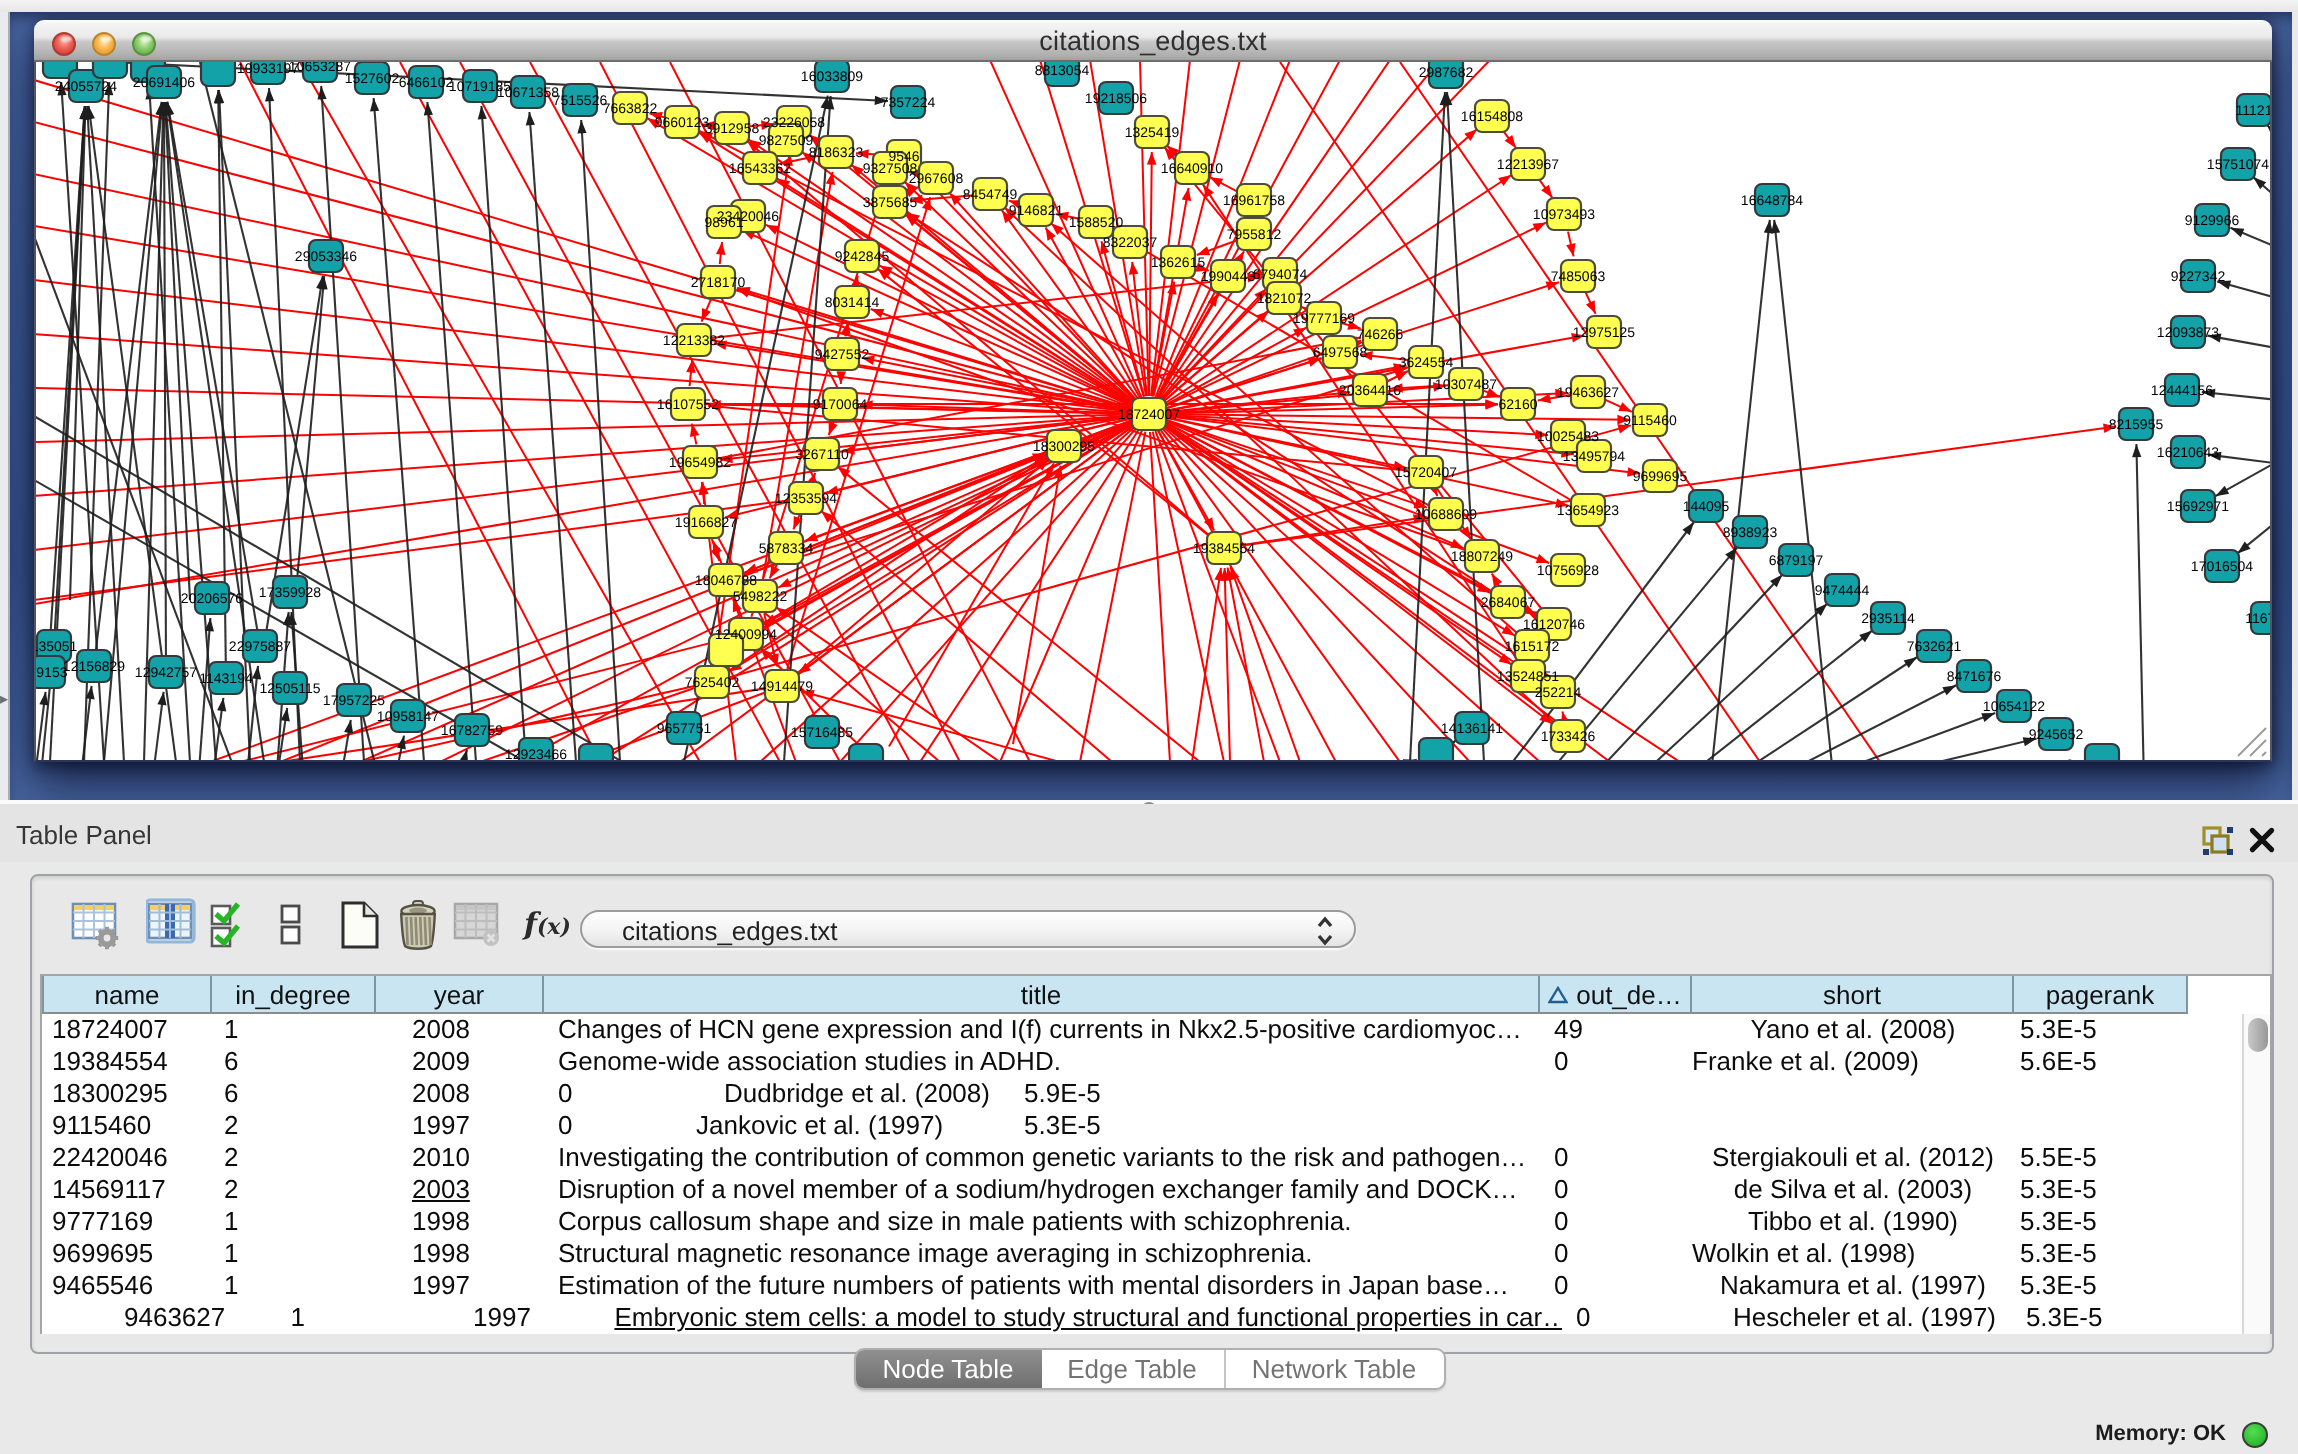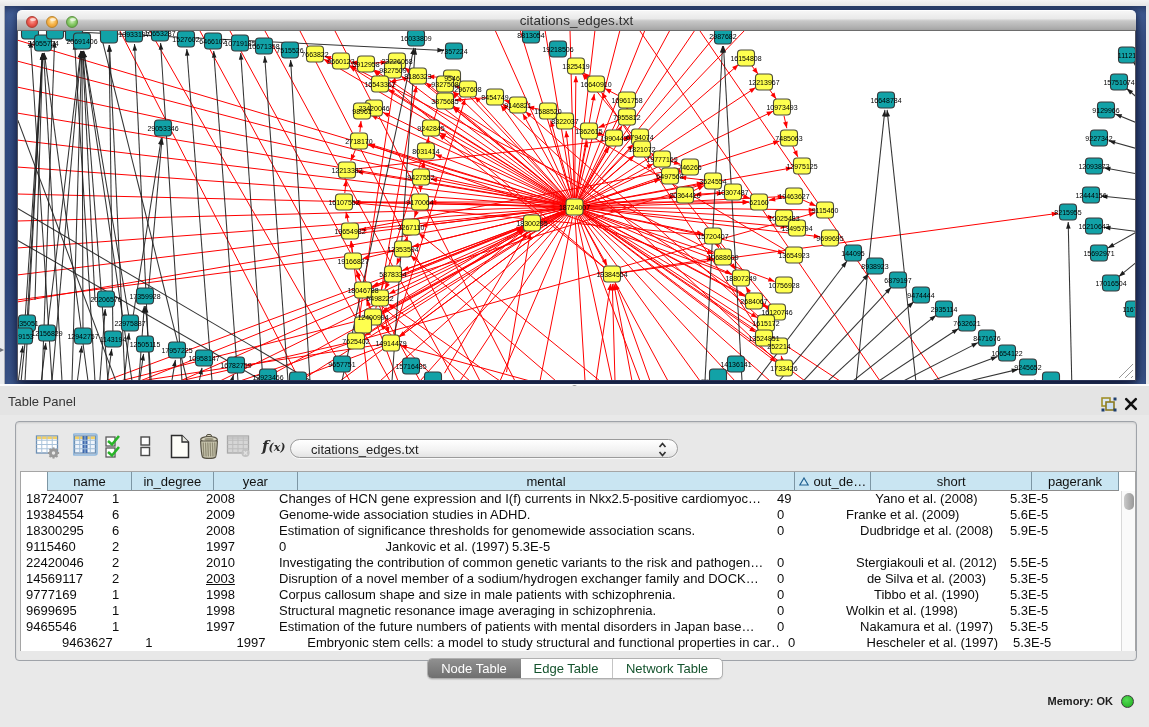--- a/index.html
+++ b/index.html
@@ -35,21 +35,21 @@
 .canvas { position:absolute; left:0; top:21px; width:1119px; height:350px; background:#ffffff;
   border-left:1px solid #55555f; border-right:1px solid #55555f; border-bottom:1px solid #2a3456; overflow:hidden; }
 #graph-svg { position:absolute; left:0; top:0; }
 .grip-line { stroke:#9a9a9a; stroke-width:1; }
 
 
 .edge-mark { position:absolute; left:0px; top:345px; width:5px; height:10px; color:#6a6f78;
   font-size:8px; line-height:10px; z-index:5;}
 
 
-.table-panel { position:absolute; left:0; top:384px; width:1149px; height:283px; background:#e9e9e9; }
+.table-panel { position:absolute; left:0; top:400px; width:1149px; height:283px; background:#e9e9e9; }
 .tp-highlight { position:absolute; left:0; top:0; width:100%; height:2px; background:#fbfbfb; }
 .tp-header { position:absolute; left:0; top:2px; width:100%; height:29px; background:#e4e4e4; }
 .tp-title { position:absolute; left:8px; top:8px; font-size:13px; color:#363636; }
 .splitter-grip { position:absolute; left:568px; top:0px; }
 .tp-float { position:absolute; left:1101px; top:11px; width:16px; height:15px; }
 .tp-close { position:absolute; left:1124px; top:11px; width:14px; height:14px; }
 .tp-body { position:absolute; left:15px; top:37px; width:1122px; height:240px;
   background:#e8e8e8; border:1px solid #9fa3a9; border-radius:4px;
   box-shadow: inset 0 1px 2px rgba(0,0,0,0.12); }
 .toolbar { position:absolute; left:0; top:0; width:100%; height:49px; }
@@ -73,21 +73,21 @@
 .tr { display:flex; height:16px; }
 .td { font-size:13px; color:#0c0c0c; white-space:nowrap; overflow:hidden; height:16px; line-height:16px; }
 .vscroll { position:absolute; left:1100px; top:19px; width:15px; height:160px; background:#fafafa;
   border-left:1px solid #d9d9d9; }
 .vthumb { position:absolute; left:2px; top:2px; width:10px; height:17px; background:linear-gradient(90deg,#c9c9c9,#989898);
   border-radius:5px; }
 
 .tabs-bar { position:absolute; left:0; top:274px; width:1149px; display:flex; justify-content:center; }
 .tabs { display:flex; height:21px; background:#ffffff; border:1px solid #b0b0b0; border-radius:5px;
   overflow:hidden; box-shadow:0 1px 1px rgba(0,0,0,0.12); }
-.tab { font-size:13px; color:#14532d; line-height:20px; text-align:center; }
+.tab { font-size:13px; color:#737373; line-height:20px; text-align:center; }
 .tab.selected { background:linear-gradient(#909090,#6f6f6f); color:#fff; }
 .tab + .tab { border-left:1px solid #c4c4c4; }
 .tab.selected + .tab { border-left:none; }
 
 .statusbar { position:absolute; left:0; top:300px; width:1149px; height:27px; }
 .memory { position:absolute; right:36px; top:11px; font-size:11px; font-weight:bold; color:#1c1c1c; }
 .mem-dot { position:absolute; right:15px; top:11px; width:13px; height:13px; border-radius:50%;
   background:radial-gradient(circle at 42% 35%, #55dd55, #2db92d 70%, #23a023); border:1px solid #3c3c3c; }
 </style>
 </head>
@@ -1027,24 +1027,24 @@
         </div>
       <div class="dropdown">
         <span class="dropdown-text">citations_edges.txt</span>
         <svg class="dropdown-arrows" width="9" height="17" viewBox="0 0 9 17">
           <path d="M1.5 6 L4.5 2.5 L7.5 6" fill="none" stroke="#333" stroke-width="1.7"></path>
           <path d="M1.5 11 L4.5 14.5 L7.5 11" fill="none" stroke="#333" stroke-width="1.7"></path>
         </svg>
       </div>
       <div class="tbl">
         <div class="tbl-header" id="tbl-header">
-            <div class="th" style="width: 85px; margin-left: 26px;">name</div>
+            <div class="th" style="width: 85px;">name</div>
             <div class="th" style="width: 82px;">in_degree</div>
             <div class="th" style="width: 84px;">year</div>
-            <div class="th" style="width: 498px;">mental</div>
+            <div class="th" style="width: 498px;">title</div>
             <div class="th" style="width: 76px;">
               <svg class="sort-tri" width="10" height="9" viewBox="0 0 10 9">
                 <path d="M5 1 L9.2 8 H0.8 Z" fill="#cfe9f7" stroke="#1f6090" stroke-width="1.2"></path>
               </svg>
               <span>out_de…</span>
             </div>
             <div class="th" style="width: 161px;">short</div>
             <div class="th" style="width: 87px;">pagerank</div>
           </div>
         <div class="tbl-rows" id="tbl-rows">
@@ -1063,31 +1063,30 @@
               <div class="td" style="width: 84px; padding-left: 18px;">2009</div>
               <div class="td" style="width: 498px; padding-left: 7px;">Genome-wide association studies in ADHD.</div>
               <div class="td" style="width: 76px; padding-left: 7px;">0</div>
               <div class="td" style="width: 161px; text-align: left;">Franke et al. (2009)</div>
               <div class="td" style="width: 87px; padding-left: 3px;">5.6E-5</div>
             </div>
             <div class="tr">
               <div class="td" style="width: 85px; padding-left: 5px;">18300295</div>
               <div class="td" style="width: 82px; padding-left: 6px;">6</div>
               <div class="td" style="width: 84px; padding-left: 18px;">2008</div>
-              <div class="td" style="width: 498px; padding-left: 7px;">Estimation of significance thresholds for genomewide association scans.</div>
               <div class="td" style="width: 76px; padding-left: 7px;">0</div>
               <div class="td" style="width: 161px; text-align: center;">Dudbridge et al. (2008)</div>
               <div class="td" style="width: 87px; padding-left: 3px;">5.9E-5</div>
             </div>
             <div class="tr">
               <div class="td" style="width: 85px; padding-left: 5px;">9115460</div>
               <div class="td" style="width: 82px; padding-left: 6px;">2</div>
               <div class="td" style="width: 84px; padding-left: 18px;">1997</div>
               <div class="td" style="width: 76px; padding-left: 7px;">0</div>
-              <div class="td" style="width: 161px; text-align: right;">Jankovic et al. (1997)</div>
+              <div class="td" style="width: 161px; text-align: left;">Jankovic et al. (1997)</div>
               <div class="td" style="width: 87px; padding-left: 3px;">5.3E-5</div>
             </div>
             <div class="tr">
               <div class="td" style="width: 85px; padding-left: 5px;">22420046</div>
               <div class="td" style="width: 82px; padding-left: 6px;">2</div>
               <div class="td" style="width: 84px; padding-left: 18px;">2010</div>
               <div class="td" style="width: 498px; padding-left: 7px;">Investigating the contribution of common genetic variants to the risk and pathogen…</div>
               <div class="td" style="width: 76px; padding-left: 7px;">0</div>
               <div class="td" style="width: 161px; text-align: center;">Stergiakouli et al. (2012)</div>
               <div class="td" style="width: 87px; padding-left: 3px;">5.5E-5</div>
@@ -1125,21 +1124,21 @@
               <div class="td" style="width: 84px; padding-left: 18px;">1997</div>
               <div class="td" style="width: 498px; padding-left: 7px;">Estimation of the future numbers of patients with mental disorders in Japan base…</div>
               <div class="td" style="width: 76px; padding-left: 7px;">0</div>
               <div class="td" style="width: 161px; text-align: center;">Nakamura et al. (1997)</div>
               <div class="td" style="width: 87px; padding-left: 3px;">5.3E-5</div>
             </div>
             <div class="tr">
               <div class="td" style="width: 85px; padding-left: 5px; margin-left: 36px;">9463627</div>
               <div class="td" style="width: 82px; padding-left: 6px;">1</div>
               <div class="td" style="width: 84px; padding-left: 18px;">1997</div>
-              <div class="td" style="width: 498px; padding-left: 7px;">Embryonic stem cells: a model to study structural and functional properties in car…</div>
+              <div class="td" style="width: 498px; padding-left: 7px; text-decoration: underline;">Embryonic stem cells: a model to study structural and functional properties in car…</div>
               <div class="td" style="width: 76px; padding-left: 7px;">0</div>
               <div class="td" style="width: 161px; text-align: center;">Hescheler et al. (1997)</div>
               <div class="td" style="width: 87px; padding-left: 3px;">5.3E-5</div>
             </div>
           </div>
         <div class="vscroll">
           <div class="vthumb"></div>
         </div>
       </div>
     </div>

